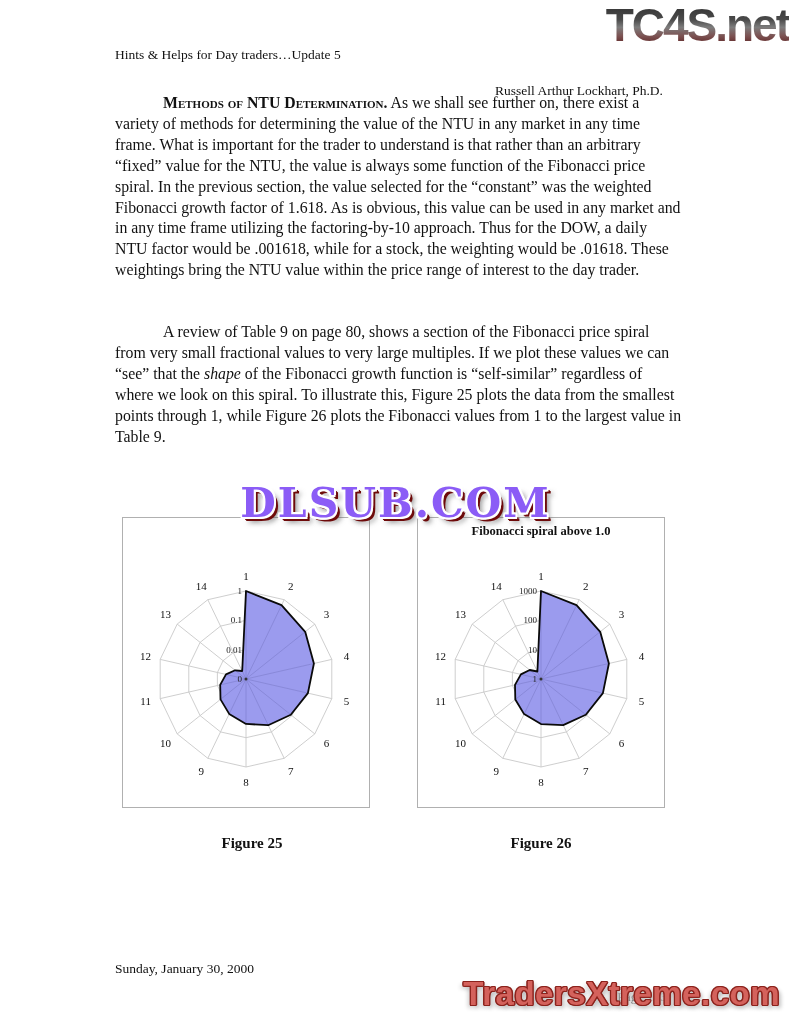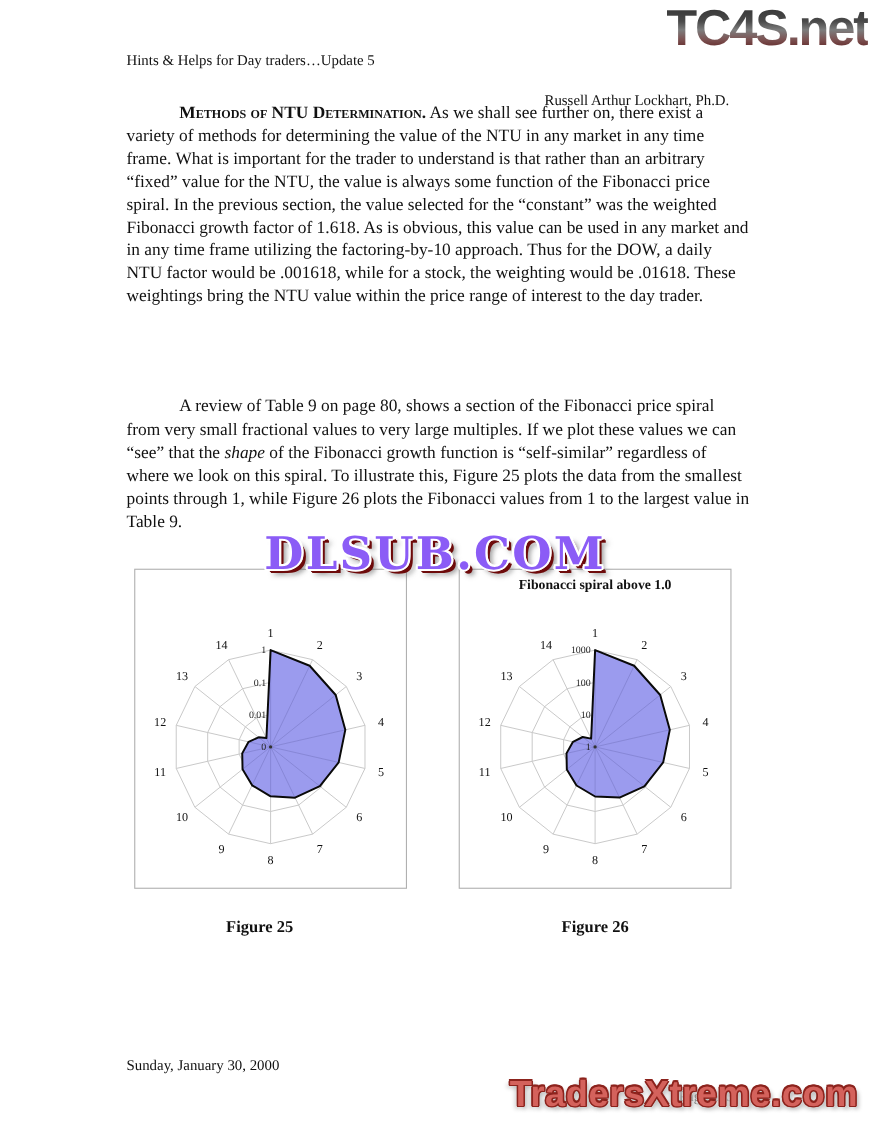--- a/index.html
+++ b/index.html
@@ -20,36 +20,36 @@
   .hdr.left{left:115px;}
   .hdr.right{right:128px;margin-top:36px;}
   .ftr{position:absolute;top:961px;font-size:13.5px;}
   .ftr.left{left:115px;}
   .ftr.right{right:124px;margin-top:28px;}
 
   
   .para{position:absolute;left:115px;width:568px;font-size:15.8px;
         line-height:20.9px;text-indent:48px;text-align:left;}
   .para.p1{top:93px;}
-  .para.p2{top:322px;margin-top:38px;}
+  .para.p2{top:322px;}
   .lead{font-variant:small-caps;font-weight:bold;}
   .ital{font-style:italic;}
 
   
   .figbox{position:absolute;top:517px;width:246px;height:289px;
           border:1px solid #b0b0b0;background:#fff;}
   .figbox.left{left:122px;}
   .figbox.right{left:417px;}
   .chart-title{position:absolute;top:6px;left:0;width:100%;text-align:center;
                font-weight:bold;font-size:12.5px;}
   .figbox svg{position:absolute;left:0;top:0;}
 
   .caption{position:absolute;top:835px;width:248px;text-align:center;
            font-weight:bold;font-size:15px;}
-  .caption.left{left:112px;}
+  .caption.left{left:128px;}
   .caption.right{left:417px;}
 
   
   .dlsub{position:absolute;top:483px;left:0;width:791px;text-align:center;
          z-index:9;font-family:"DejaVu Serif",serif;font-weight:bold;
          font-size:41px;letter-spacing:2px;line-height:1;color:#8b5cf6;
          text-shadow:
            -2px 0 0 #fff, 2px 0 0 #fff, 0 -2px 0 #fff, 0 2px 0 #fff,
            -1.6px -1.6px 0 #fff, 1.6px -1.6px 0 #fff, -1.6px 1.6px 0 #fff, 1.6px 1.6px 0 #fff,
            3px 3px 0 #6e0b0b, 4px 4px 0 #6e0b0b,

